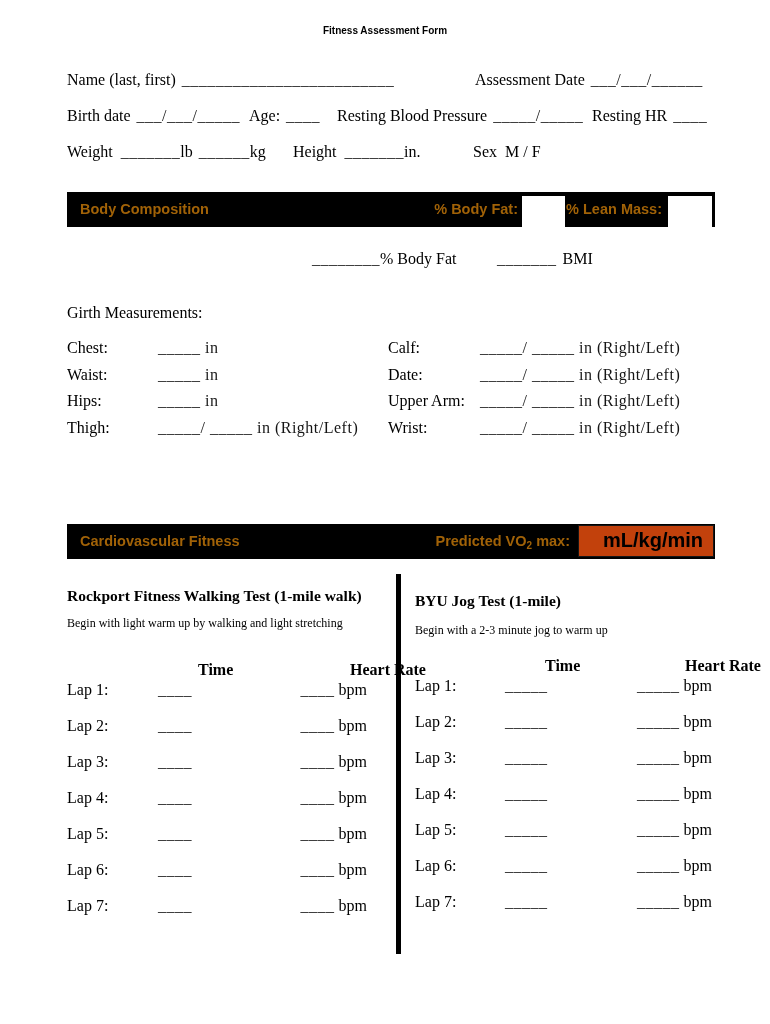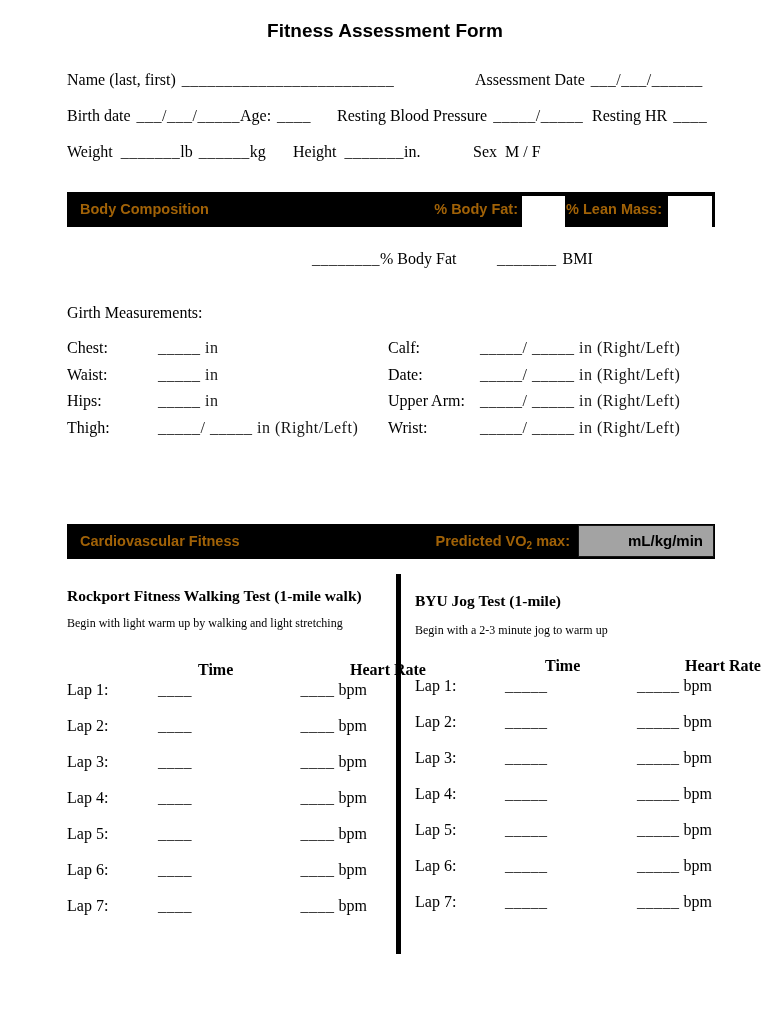--- a/index.html
+++ b/index.html
@@ -7,32 +7,32 @@
     position:relative;width:770px;height:1024px;margin:0 auto;background:#ffffff;
     font-family:"Liberation Serif", serif;font-size:16px;line-height:20px;color:#000;
     overflow:hidden;
   }
   .abs{position:absolute;white-space:nowrap;}
   .blank{color:#151515;letter-spacing:0.5px;}
   .mr8{margin-right:8px;}
   .mr6{margin-right:6px;}
   .page-title{
     position:absolute;top:21px;left:0;width:100%;text-align:center;
-    font-family:"Liberation Sans", sans-serif;font-weight:700;font-size:19px;
+    font-family:"Liberation Sans", sans-serif;font-weight:700;font-size:10px;
   }
   .section-bar{position:absolute;left:67px;width:648px;height:35px;background:#000;}
   .bar-label{
     position:absolute;top:0;color:#a16207;line-height:35px;white-space:nowrap;
     font-family:"Liberation Sans", sans-serif;font-weight:700;font-size:14.5px;
   }
   .bar-label sub{font-size:10px;vertical-align:-3px;}
   .white-box{position:absolute;background:#fff;}
   .vo2-box{
-    position:absolute;background:#a3a3a3;border:1px solid #161616;box-sizing:border-box;
-    font-family:"Liberation Sans", sans-serif;font-weight:700;font-size:15px;color:#000;
+    position:absolute;background:#c2410c;border:1px solid #161616;box-sizing:border-box;
+    font-family:"Liberation Sans", sans-serif;font-weight:700;font-size:20px;color:#000;
     text-align:right;padding-right:10px;line-height:29px;
   }
   .girth-table{position:absolute;}
   .girth-row{display:flex;height:26.5px;white-space:nowrap;}
   .girth-label{width:91px;flex:none;}
   .girth-right .girth-label{width:92px;}
   .col-title{position:absolute;font-weight:700;font-size:15.5px;white-space:nowrap;}
   .instructions{position:absolute;font-size:12px;line-height:21px;}
   .lap-table{position:absolute;}
   .lap-header{display:flex;height:20px;font-weight:700;gap:40px;}
@@ -55,21 +55,21 @@
   <div class="abs" style="left:67px;top:70px">
     <span class="mr6">Name (last, first)</span><span class="blank">_________________________</span>
   </div>
   <div class="abs" style="left:475px;top:70px">
     <span class="mr6">Assessment Date</span><span class="blank">___/___/______</span>
   </div>
 
   <div class="abs" style="left:67px;top:106px">
     <span class="mr6">Birth date</span><span class="blank">___/___/_____</span>
   </div>
-  <div class="abs" style="left:240px;top:106px">
+  <div class="abs" style="left:249px;top:106px">
     <span class="mr6">Age:</span><span class="blank">____</span>
   </div>
   <div class="abs" style="left:337px;top:106px">
     <span class="mr6">Resting Blood Pressure</span><span class="blank">_____/_____</span>
   </div>
   <div class="abs" style="left:592px;top:106px">
     <span class="mr6">Resting HR</span><span class="blank">____</span>
   </div>
 
   <div class="abs" style="left:67px;top:142px">

